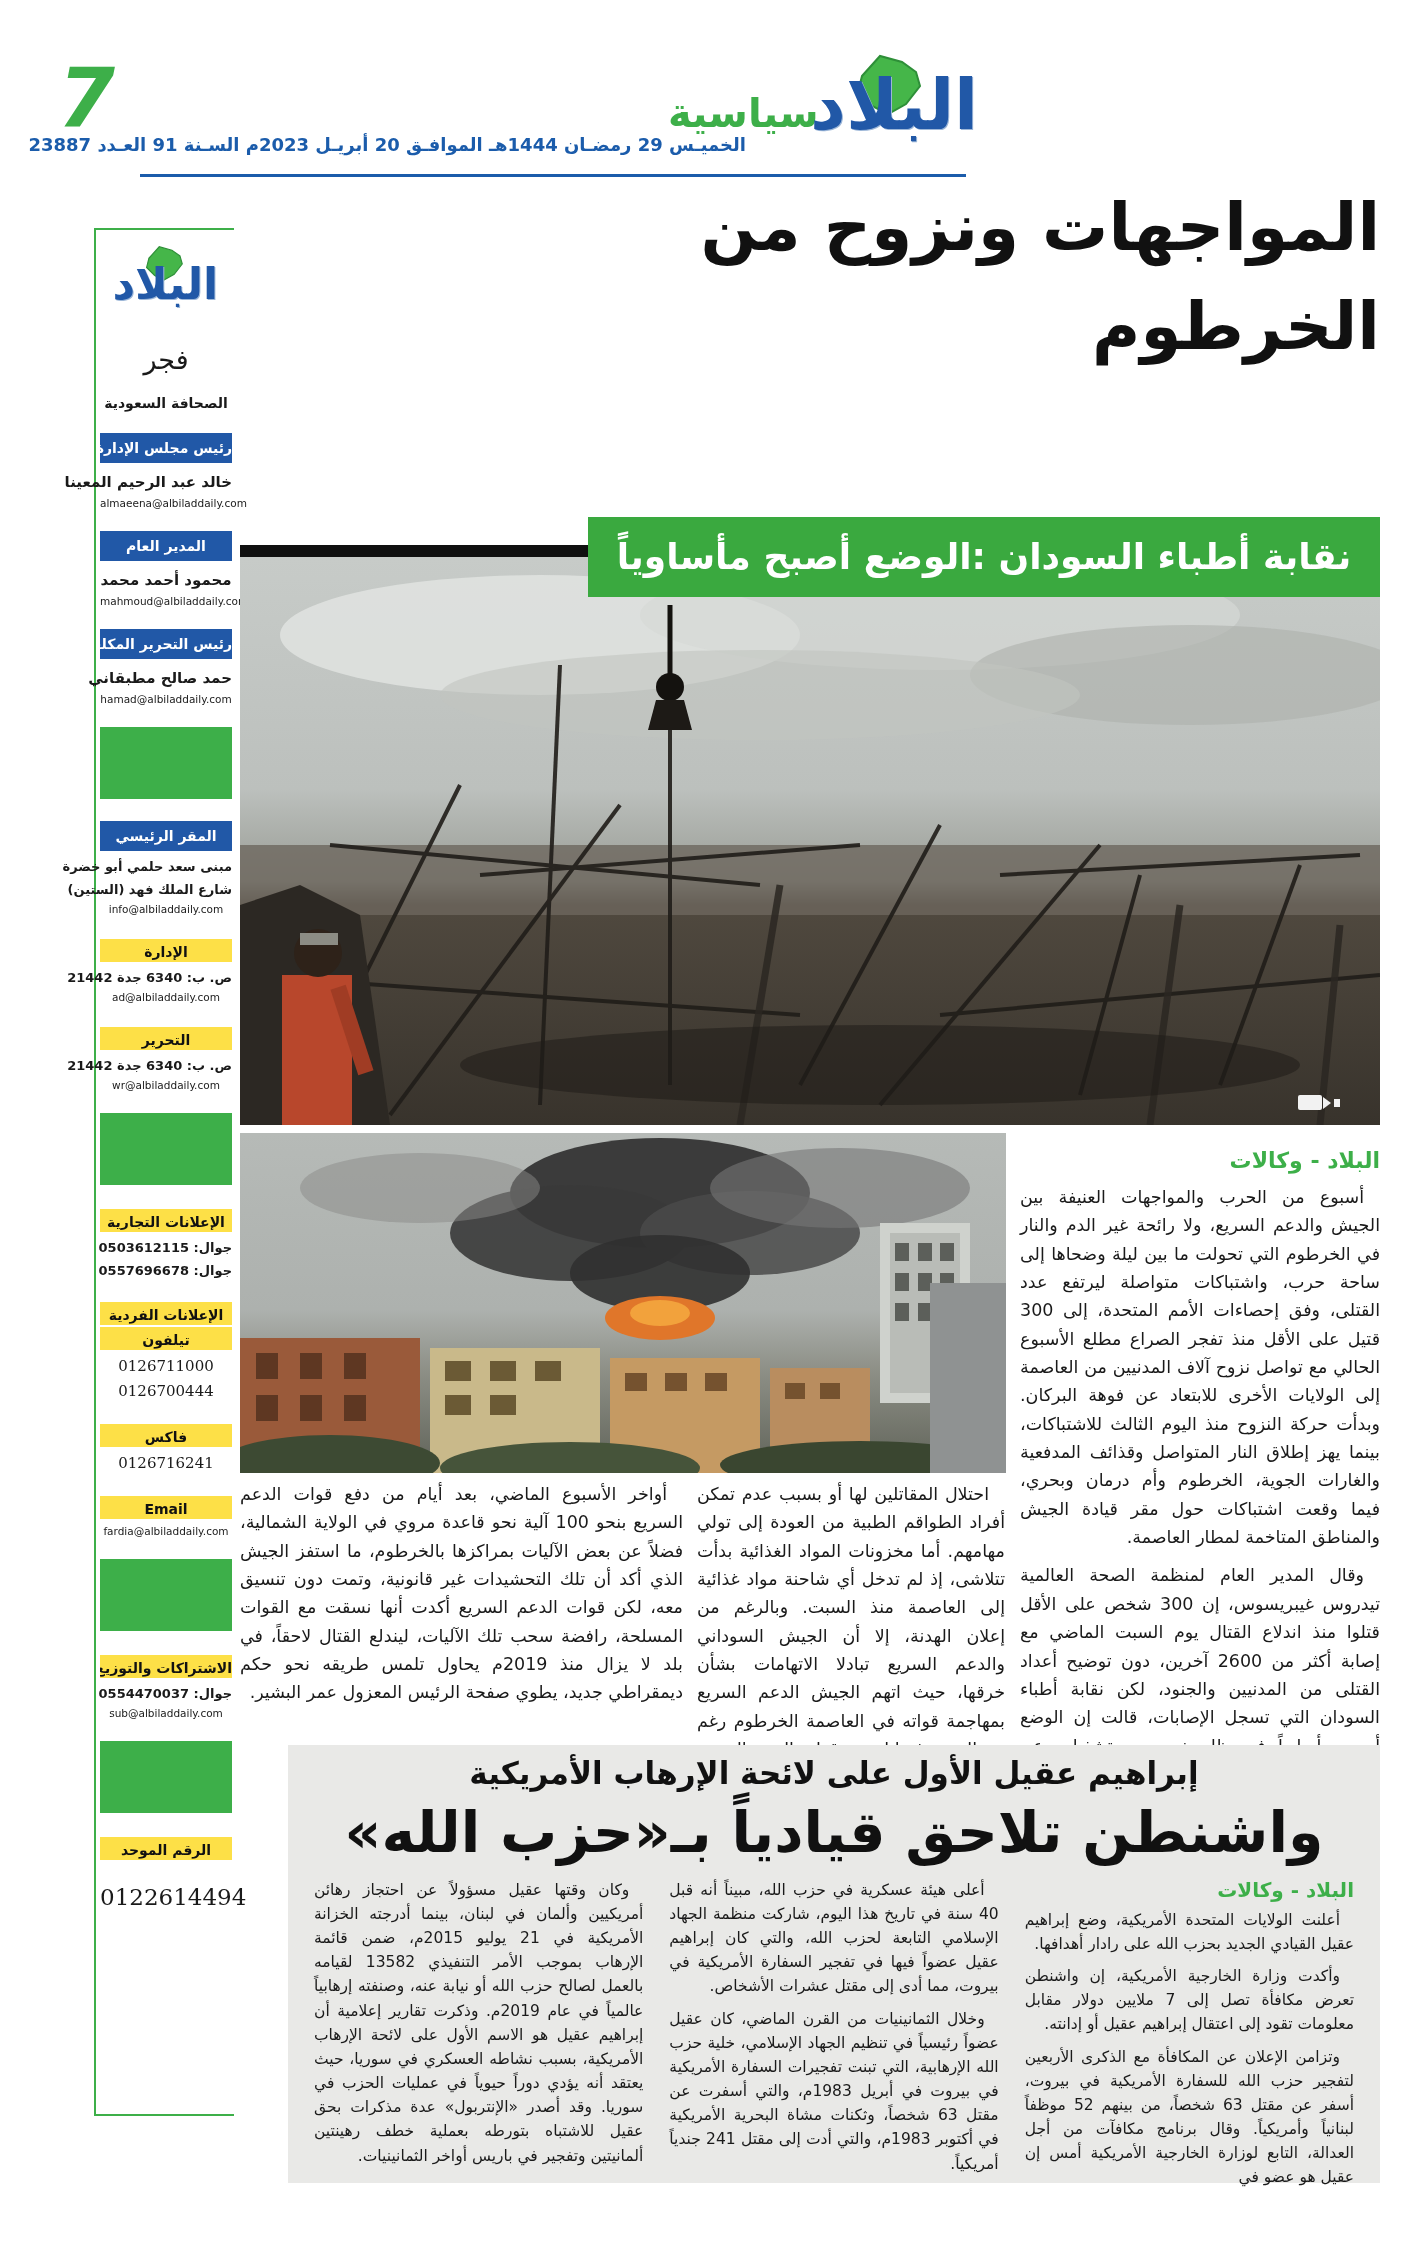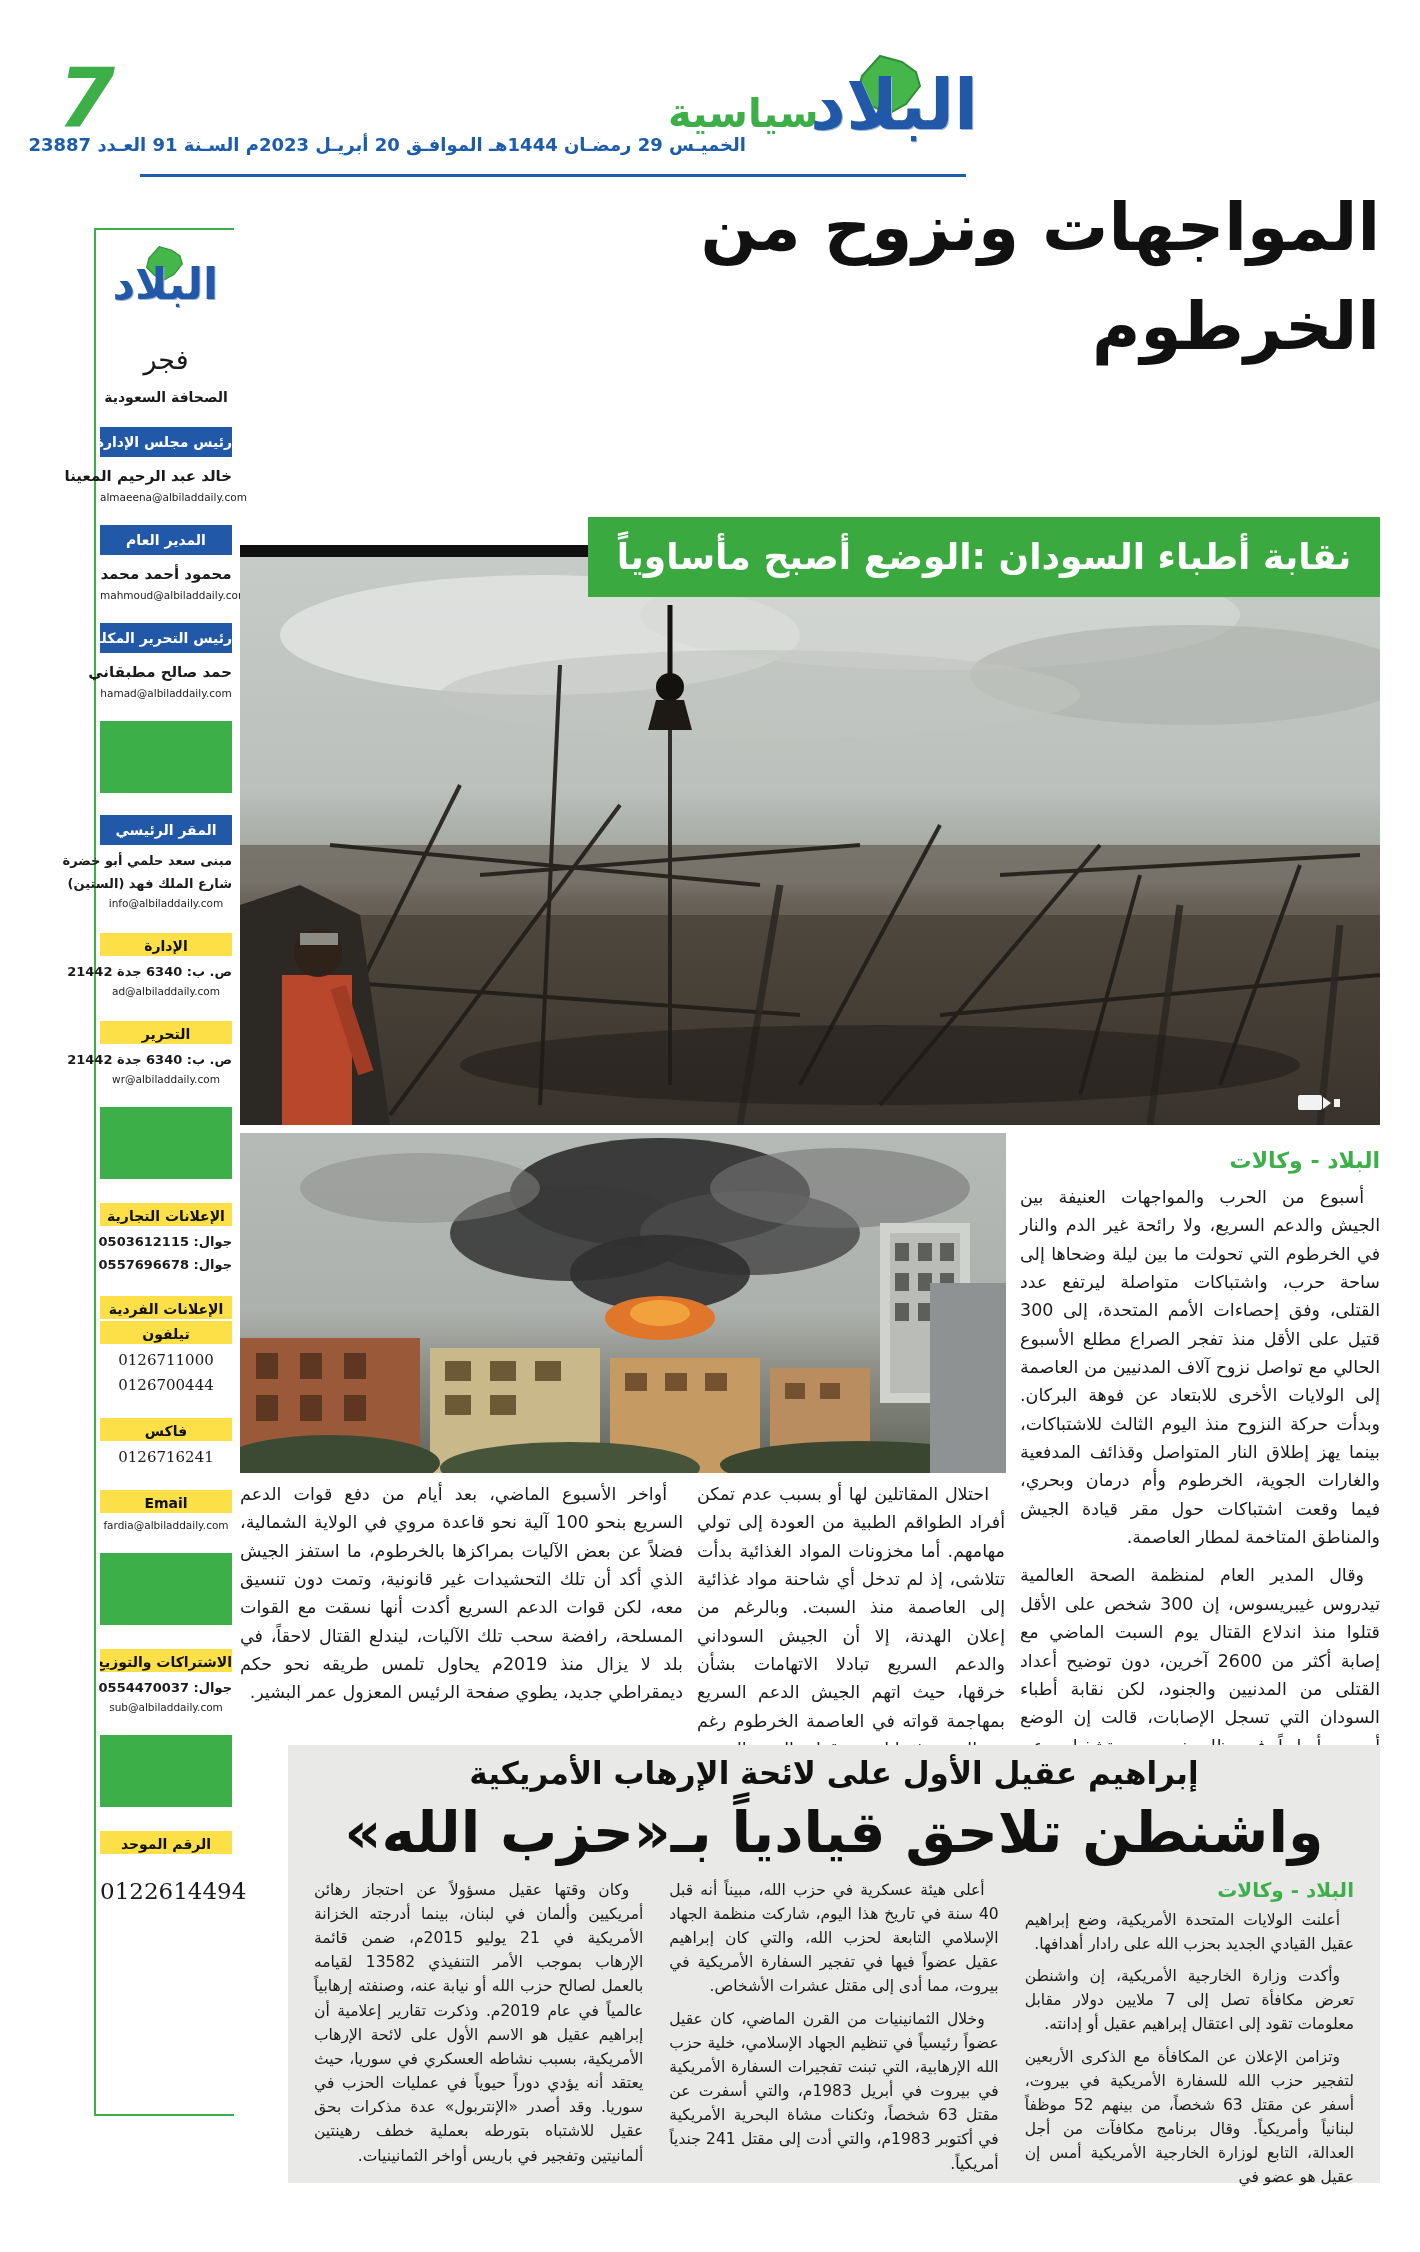--- a/index.html
+++ b/index.html
@@ -21,21 +21,21 @@
   
   .sidebar{position:absolute;left:94px;top:228px;width:140px;height:1888px;
            border-left:2px solid #3daf49;border-top:2px solid #3daf49;border-bottom:2px solid #3daf49;
            display:flex;flex-direction:column;align-items:stretch;text-align:center;box-sizing:border-box;
            padding:6px 2px 0 4px;}
   .side-logo{position:relative;height:86px;margin-top:4px;}
   .side-logo .logo-text{position:absolute;right:14px;top:22px;font-size:44px;font-weight:bold;color:#2158a7;
                         line-height:1;text-shadow:1px 1px 0 #9db7d8;}
   .side-logo svg{position:absolute;right:44px;top:4px;}
   .tag1{font-size:27px;font-weight:normal;margin-top:18px;}
-  .tag2{font-size:14px;font-weight:bold;margin-top:14px;}
+  .tag2{font-size:14px;font-weight:bold;margin-top:20px;}
   .bluebar{background:#2158a7;color:#fff;font-weight:bold;font-size:14px;line-height:30px;height:30px;
            margin-top:22px;white-space:nowrap;overflow:hidden;}
   .graybar{background:#fde047;color:#111;font-weight:bold;font-size:14px;line-height:26px;height:23px;
            margin-top:24px;white-space:nowrap;overflow:hidden;}
   .sb-name{font-size:15px;font-weight:bold;margin-top:10px;white-space:nowrap;}
   .sb-line{font-size:13px;font-weight:bold;margin-top:8px;white-space:nowrap;text-align:right;}
   .sb-email{font-size:10.5px;margin-top:6px;direction:ltr;white-space:nowrap;}
   .sb-num{font-family:"DejaVu Serif",serif;font-size:15px;margin-top:7px;direction:ltr;white-space:nowrap;}
   .sb-num-big{font-family:"DejaVu Serif",serif;font-size:23px;margin-top:24px;direction:ltr;}
   .green-block{background:#3daf49;height:72px;margin-top:22px;}

